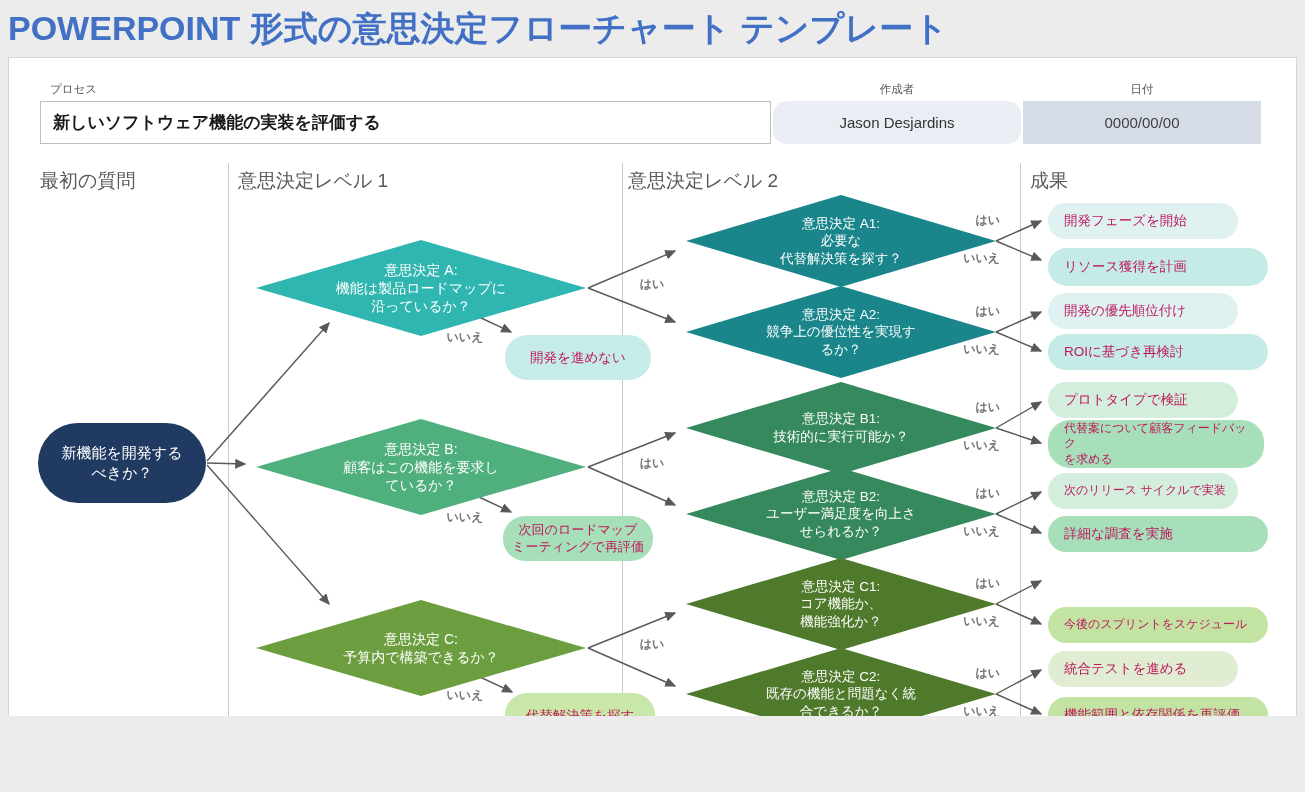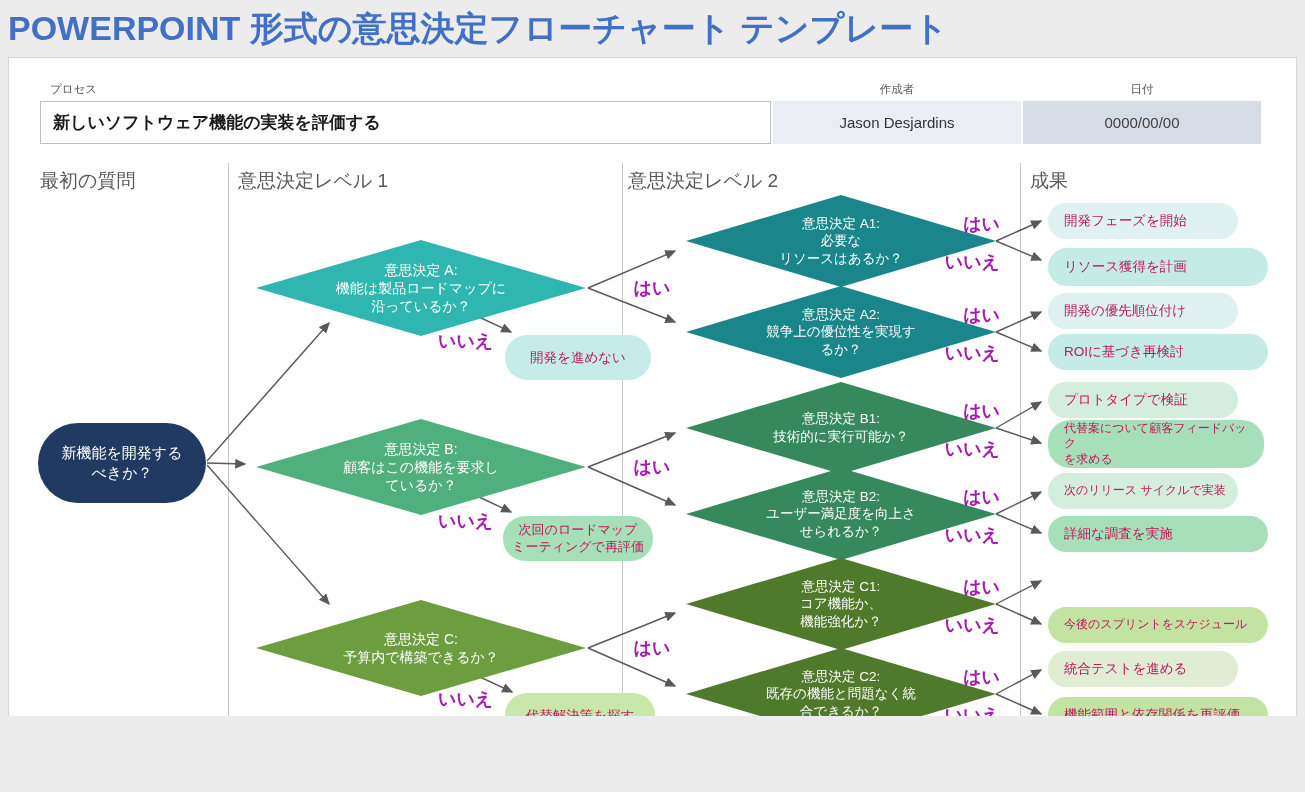--- a/index.html
+++ b/index.html
@@ -8,21 +8,21 @@
           font-family:"Liberation Sans","DejaVu Sans",sans-serif;text-decoration:underline; }
   .title { position:absolute; left:8px; top:6px; font-size:34px; font-weight:bold; color:#4170C4; white-space:nowrap; }
   .card { position:absolute; left:8px; top:57px; width:1289px; height:725px; background:#FFFFFF; border:1px solid #D5D5D5; }
 
   .fieldlabel { position:absolute; font-size:11.5px; color:#595959; }
   .fieldlabel.centered { text-align:center; }
   .process-box { position:absolute; left:40px; top:101px; width:731px; height:43px; background:#fff;
                  border:1px solid #BFBFBF; font-size:17px; font-weight:600; color:#1A1A1A;
                  display:flex; align-items:center; padding-left:12px; }
   .author-box { position:absolute; left:773px; top:101px; width:248px; height:43px; background:#EAEEF4;
-                display:flex; align-items:center; justify-content:center; font-size:15px; color:#333; }
+                display:flex; align-items:center; justify-content:center; font-size:15px; color:#333;border-radius:14px; }
   .date-box   { position:absolute; left:1023px; top:101px; width:238px; height:43px; background:#D6DCE5;
                 display:flex; align-items:center; justify-content:center; font-size:15px; color:#404040; }
 
   .colhead { position:absolute; top:168px; font-size:19px; color:#595959; white-space:nowrap; }
   .divider { position:absolute; top:163px; height:603px; width:1px; background:#C9C9C9; }
 
   .arrows { position:absolute; left:0; top:0; width:1305px; height:792px; pointer-events:none; }
   .arrows line { stroke:#595959; stroke-width:1.4; }
 
   .start-oval { position:absolute; left:38px; top:423px; width:168px; height:80px; background:#203A61;
@@ -49,21 +49,21 @@
   .p-teal-light  { background:#DFF2F1; }
   .p-teal-mid    { background:#C4EBE6; }
   .p-green-light { background:#D4EEDD; }
   .p-green-mid   { background:#A7DFBA; }
   .p-olive-light { background:#E1EDD3; }
   .p-olive-mid   { background:#C3E3A3; }
   .p-no-a { background:#C6ECE9; }
   .p-no-b { background:#A7DFB8; }
   .p-no-c { background:#C9E7A8; }
 
-  .lbl { position:absolute; font-weight:bold; font-size:18px; color:#a21caf; white-space:nowrap; }
+  .lbl { position:absolute; font-weight:bold; font-size:12px; color:#737373; white-space:nowrap; }
   .lbl.ctr { text-align:center; }
   .lbl.rgt { text-align:right; width:57px; }
 </style>
 </head>
 <body>
 
 <div class="page">
 
   <div class="title">POWERPOINT 形式の意思決定フローチャート テンプレート</div>
   <div class="card"></div>
@@ -128,21 +128,21 @@
   <div class="diamond d-l1 olive" style="left:256px; top:600px;">意思決定 C:
 予算内で構築できるか？</div>
 
   <div class="pill ctr p-no-b" style="left:503px; top:516px; width:150px; height:45px; font-size:13px;">次回のロードマップ
 ミーティングで再評価</div>
   <div class="pill ctr p-no-a" style="left:505px; top:335px; width:146px; height:45px;">開発を進めない</div>
   <div class="pill ctr p-no-c" style="left:505px; top:693px; width:150px; height:45px;">代替解決策を探す</div>
 
   <div class="diamond d-l2 teal-dark" style="left:686px; top:195px;">意思決定 A1:
 必要な
-リソースはあるか？</div>
+代替解決策を探す？</div>
   <div class="diamond d-l2 teal-dark" style="left:686px; top:286px;">意思決定 A2:
 競争上の優位性を実現す
 るか？</div>
   <div class="diamond d-l2 green-dark" style="left:686px; top:382px;">意思決定 B1:
 技術的に実行可能か？</div>
   <div class="diamond d-l2 green-dark" style="left:686px; top:468px;">意思決定 B2:
 ユーザー満足度を向上さ
 せられるか？</div>
   <div class="diamond d-l2 olive-dark" style="left:686px; top:558px;">意思決定 C1:
 コア機能か、

